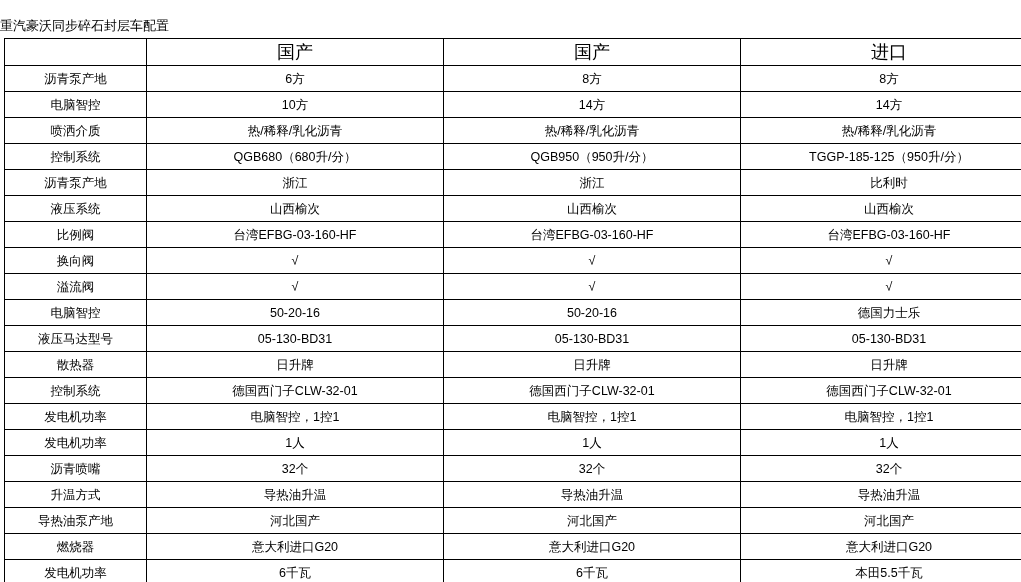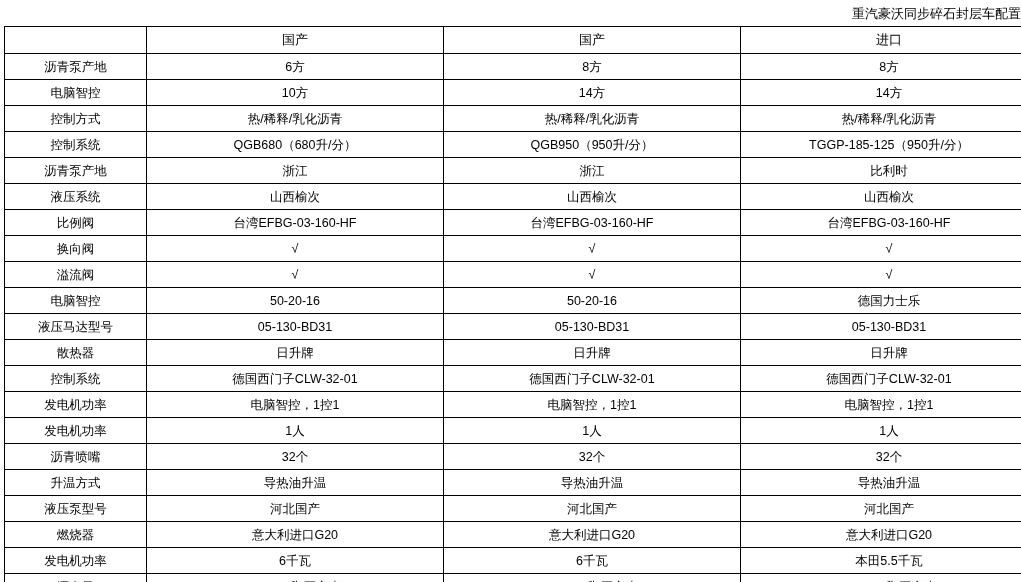--- a/index.html
+++ b/index.html
@@ -8,24 +8,24 @@
     background: #ffffff;
   }
   body {
     width: 1021px;
     height: 582px;
     font-family: "Liberation Sans", "DejaVu Sans", sans-serif;
     color: #000000;
     overflow: hidden;
   }
   #page-title {
-    text-align: right;
+    text-align: left;
     font-size: 13px;
     line-height: 20px;
-    padding-top: 4px;
+    padding-top: 16px;
     padding-bottom: 2px;
     font-weight: normal;
     color: #000;
     font-family: Liberation Serif, serif;
   }
   table.spec {
     border-collapse: collapse;
     table-layout: fixed;
     width: 1013px;
     margin: 0 4px;
@@ -43,21 +43,21 @@
     overflow: hidden;
   }
   td.label {
     width: 137px;
   }
   td.val {
     width: 292px;
   }
   tr.header td {
     height: 26px;
-    font-size: 13px;
+    font-size: 18px;
   }
   td.check {
     font-size: 13px;
   }
 </style>
 </head>
 <body>
 
 <div id="page-title">重汽豪沃同步碎石封层车配置</div>
 
@@ -76,21 +76,21 @@
       <td class="val">8方</td>
       <td class="val">8方</td>
     </tr>
     <tr>
       <td class="label">电脑智控</td>
       <td class="val">10方</td>
       <td class="val">14方</td>
       <td class="val">14方</td>
     </tr>
     <tr>
-      <td class="label">控制方式</td>
+      <td class="label">喷洒介质</td>
       <td class="val">热/稀释/乳化沥青</td>
       <td class="val">热/稀释/乳化沥青</td>
       <td class="val">热/稀释/乳化沥青</td>
     </tr>
     <tr>
       <td class="label">控制系统</td>
       <td class="val">QGB680（680升/分）</td>
       <td class="val">QGB950（950升/分）</td>
       <td class="val">TGGP-185-125（950升/分）</td>
     </tr>
@@ -166,21 +166,21 @@
       <td class="val">32个</td>
       <td class="val">32个</td>
     </tr>
     <tr>
       <td class="label">升温方式</td>
       <td class="val">导热油升温</td>
       <td class="val">导热油升温</td>
       <td class="val">导热油升温</td>
     </tr>
     <tr>
-      <td class="label">液压泵型号</td>
+      <td class="label">导热油泵产地</td>
       <td class="val">河北国产</td>
       <td class="val">河北国产</td>
       <td class="val">河北国产</td>
     </tr>
     <tr>
       <td class="label">燃烧器</td>
       <td class="val">意大利进口G20</td>
       <td class="val">意大利进口G20</td>
       <td class="val">意大利进口G20</td>
     </tr>

